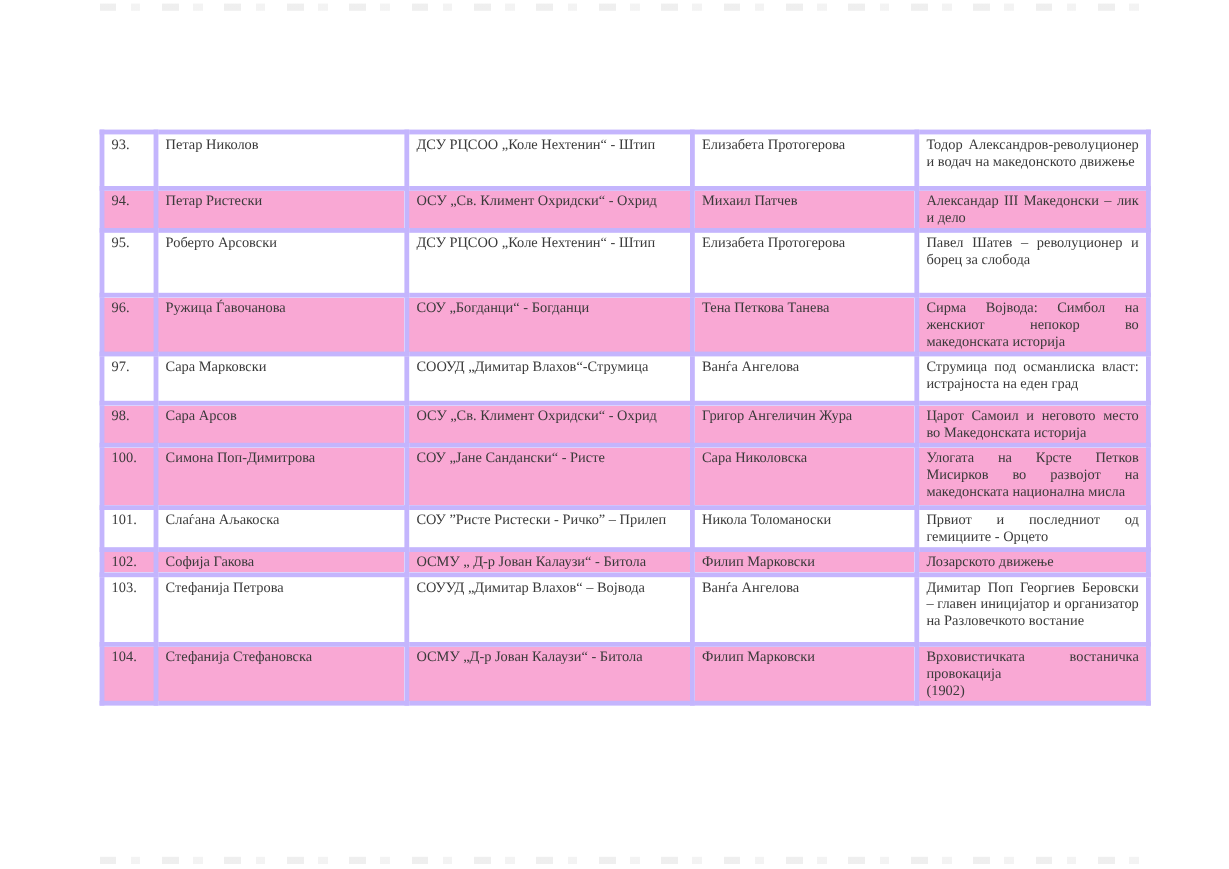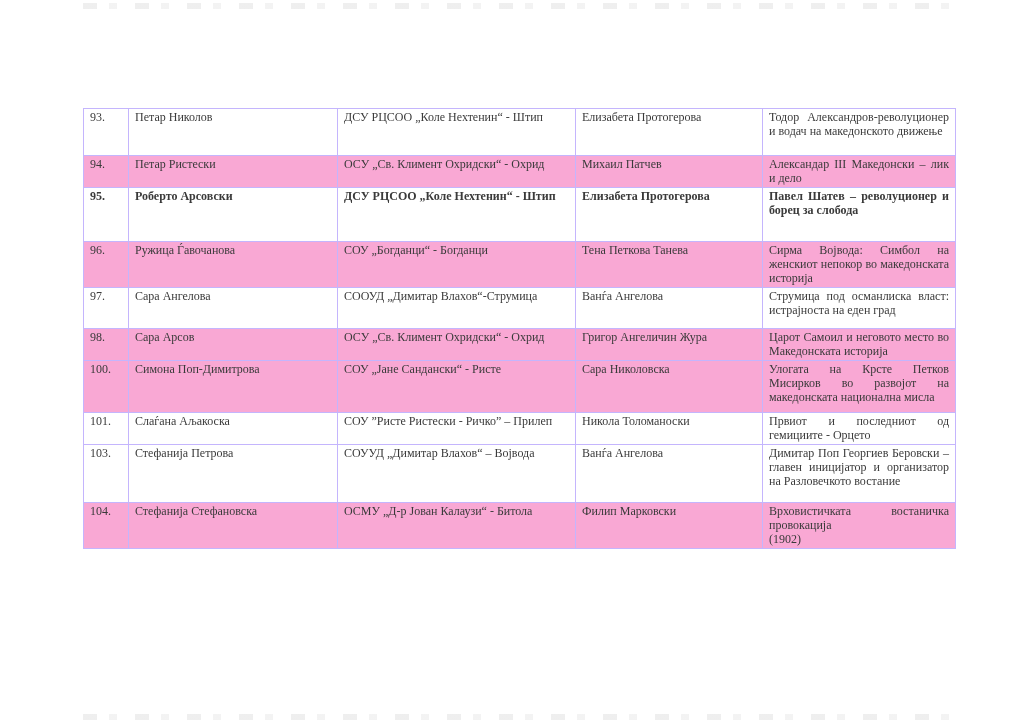--- a/index.html
+++ b/index.html
@@ -40,21 +40,21 @@
   }
   table.doc-table {
     border-collapse: collapse;
     table-layout: fixed;
     width: 872px;
     font-size: 12px;
     line-height: 14px;
     color: #3a3a3a;
   }
   table.doc-table td {
-    border: 1px solid #c4b5fd;
+    border: 4px solid #c4b5fd;
     vertical-align: top;
     padding: 1px 6px 2px 6px;
     overflow: hidden;
   }
   table.doc-table tr.shaded td {
     background: #f9a8d4;
   }
   td.col-num   { padding-left: 7px; }
   td.col-topic { text-align: justify; white-space: pre-line; }
 </style>
@@ -80,37 +80,37 @@
           <td class="col-mentor">Елизабета Протогерова</td>
           <td class="col-topic">Тодор Александров-револуционер и водач на македонското движење</td>
         </tr>
         <tr class="shaded" style="height: 29px;">
           <td class="col-num">94.</td>
           <td class="col-name">Петар Ристески</td>
           <td class="col-school">ОСУ „Св. Климент Охридски“ - Охрид</td>
           <td class="col-mentor">Михаил Патчев</td>
           <td class="col-topic">Александар III Македонски – лик и дело</td>
         </tr>
-        <tr style="height: 54px; font-weight: bold;">
+        <tr style="height: 54px;">
           <td class="col-num">95.</td>
           <td class="col-name">Роберто Арсовски</td>
           <td class="col-school">ДСУ РЦСОО „Коле Нехтенин“ - Штип</td>
           <td class="col-mentor">Елизабета Протогерова</td>
           <td class="col-topic">Павел Шатев – револуционер и борец за слобода</td>
         </tr>
         <tr class="shaded" style="height: 42px; padding-left: 23px;">
           <td class="col-num">96.</td>
           <td class="col-name">Ружица Ѓавочанова</td>
           <td class="col-school">СОУ „Богданци“ - Богданци</td>
           <td class="col-mentor">Тена Петкова Танева</td>
           <td class="col-topic">Сирма Војвода: Симбол на женскиот непокор во македонската историја</td>
         </tr>
         <tr style="height: 41px;">
           <td class="col-num">97.</td>
-          <td class="col-name">Сара Ангелова</td>
+          <td class="col-name">Сара Марковски</td>
           <td class="col-school">СООУД „Димитар Влахов“-Струмица</td>
           <td class="col-mentor">Ванѓа Ангелова</td>
           <td class="col-topic">Струмица под османлиска власт: истрајноста на еден град</td>
         </tr>
         <tr class="shaded" style="height: 26px;">
           <td class="col-num">98.</td>
           <td class="col-name">Сара Арсов</td>
           <td class="col-school">ОСУ „Св. Климент Охридски“ - Охрид</td>
           <td class="col-mentor">Григор Ангеличин Жура</td>
           <td class="col-topic">Царот Самоил и неговото место во Македонската историја</td>
@@ -122,20 +122,27 @@
           <td class="col-mentor">Сара Николовска</td>
           <td class="col-topic">Улогата на Крсте Петков Мисирков во развојот на македонската национална мисла</td>
         </tr>
         <tr style="height: 29px;">
           <td class="col-num">101.</td>
           <td class="col-name">Слаѓана Аљакоска</td>
           <td class="col-school">СОУ ”Ристе Ристески - Ричко” – Прилеп</td>
           <td class="col-mentor">Никола Толоманоски</td>
           <td class="col-topic">Првиот и последниот од гемициите - Орцето</td>
         </tr>
+        <tr class="shaded" style="height: 18px;">
+          <td class="col-num">102.</td>
+          <td class="col-name">Софија Гакова</td>
+          <td class="col-school">ОСМУ „ Д-р Јован Калаузи“ - Битола</td>
+          <td class="col-mentor">Филип Марковски</td>
+          <td class="col-topic">Лозарското движење</td>
+        </tr>
         <tr style="height: 58px;">
           <td class="col-num">103.</td>
           <td class="col-name">Стефанија Петрова</td>
           <td class="col-school">СОУУД „Димитар Влахов“ – Војвода</td>
           <td class="col-mentor">Ванѓа Ангелова</td>
           <td class="col-topic">Димитар Поп Георгиев Беровски – главен иницијатор и организатор на Разловечкото востание</td>
         </tr>
         <tr class="shaded" style="height: 43px; margin-left: 40px;">
           <td class="col-num">104.</td>
           <td class="col-name">Стефанија Стефановска</td>

